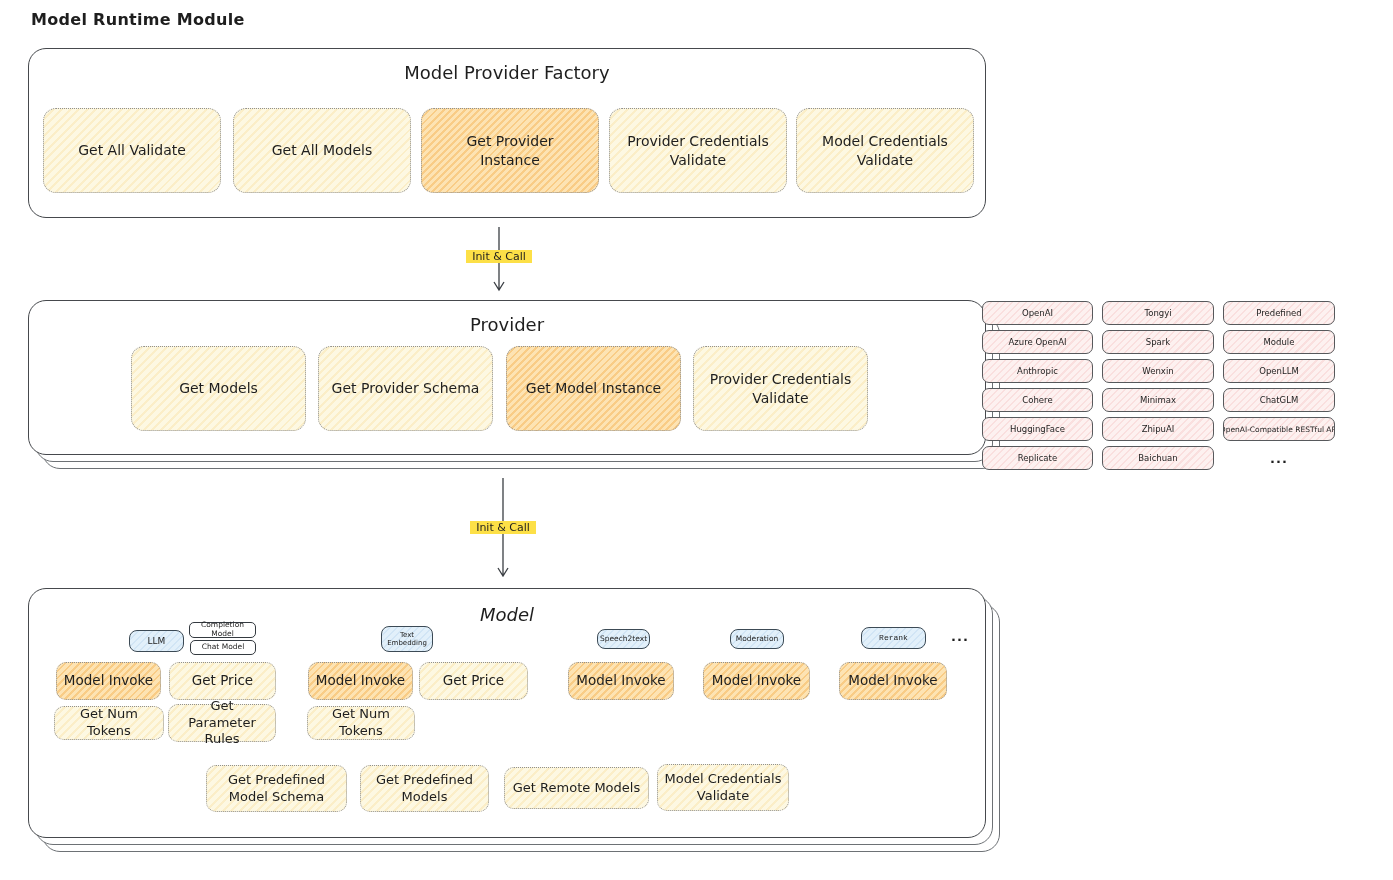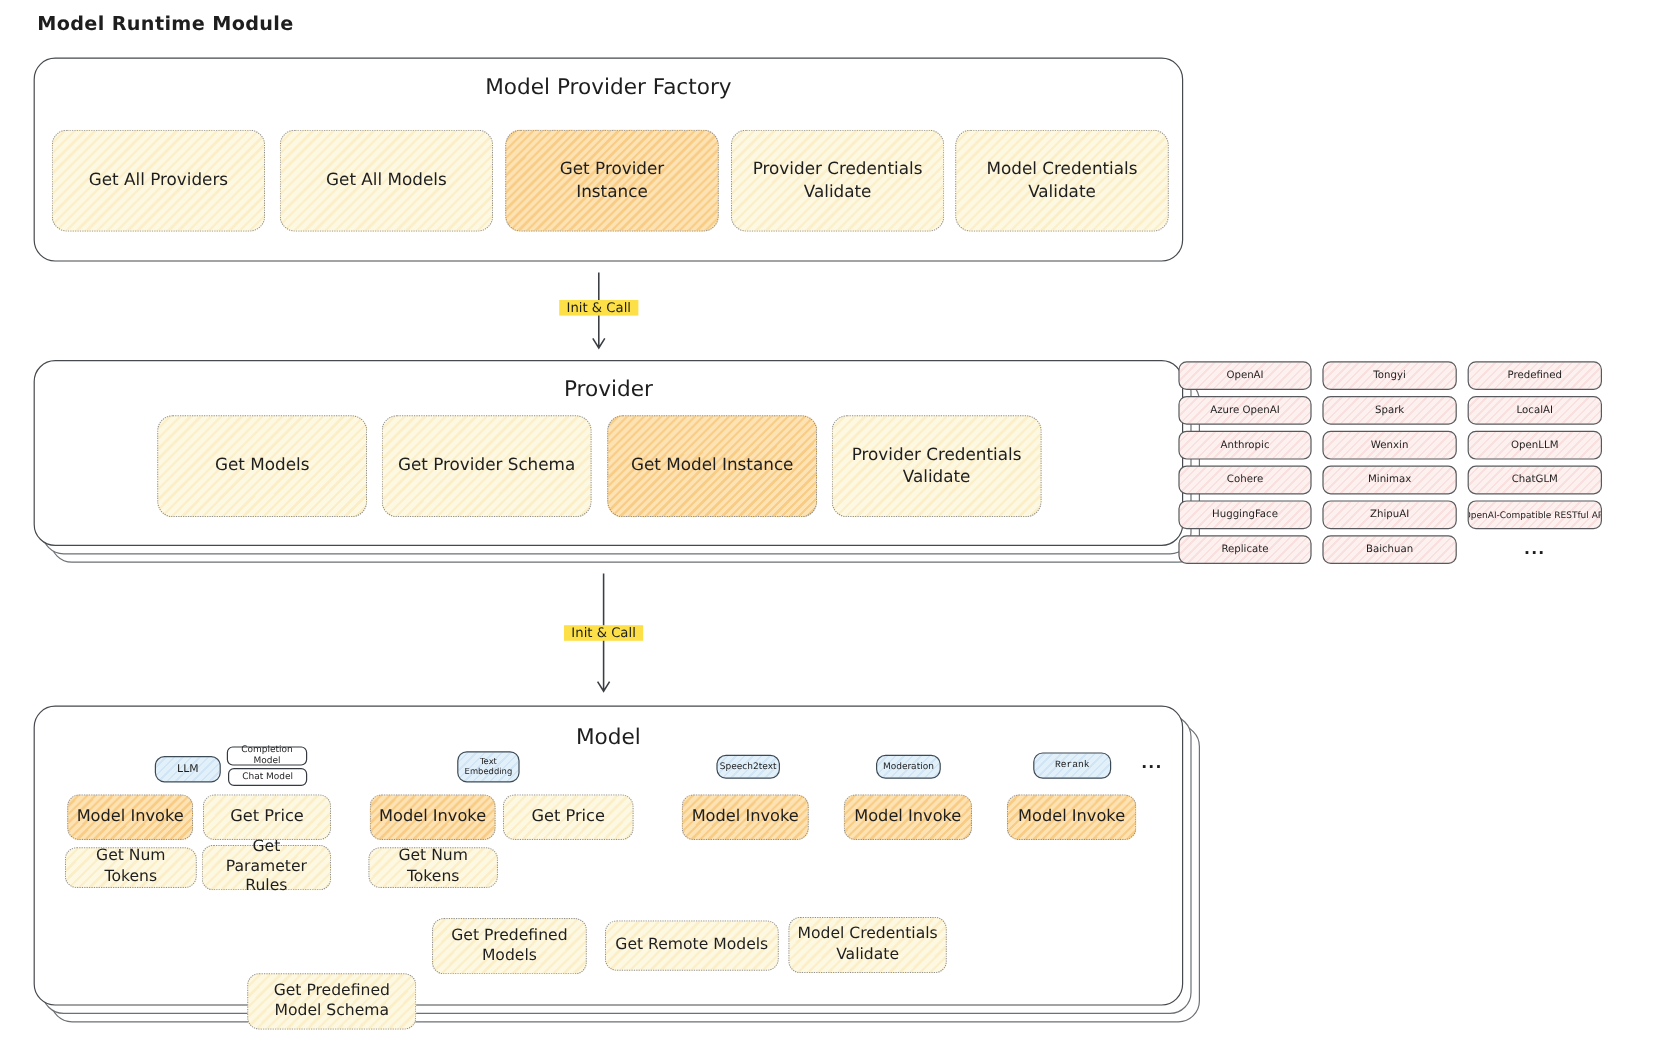--- a/index.html
+++ b/index.html
@@ -46,21 +46,21 @@
 </style>
 </head>
 <body>
 
 <div class="canvas">
 
   <div class="page-title">Model Runtime Module</div>
 
   <div class="box" style="left:28px; top:48px; width:958px; height:170px;">
     <div class="box-title">Model Provider Factory</div>
-    <div class="node" style="left:14px;  top:59px; width:178px; height:85px;">Get All Providers</div>
+    <div class="node" style="left:14px;  top:59px; width:178px; height:85px;">Get All Validate</div>
     <div class="node" style="left:204px; top:59px; width:178px; height:85px;">Get All Models</div>
     <div class="node hl narrow" style="left:392px; top:59px; width:178px; height:85px;">Get Provider Instance</div>
     <div class="node" style="left:580px; top:59px; width:178px; height:85px;">Provider Credentials Validate</div>
     <div class="node" style="left:767px; top:59px; width:178px; height:85px;">Model Credentials Validate</div>
   </div>
 
   <svg class="arrow" style="left:491px; top:226px;" width="16" height="72">
     <path d="M8 1 V64 M3 56 L8 64 L13 56"></path>
   </svg>
   <div class="arrow-label" style="left:466px; top:250px; width:66px;">Init &amp; Call</div>
@@ -76,21 +76,21 @@
   </div>
 
   <svg class="arrow" style="left:495px; top:477px;" width="16" height="107">
     <path d="M8 1 V99 M3 91 L8 99 L13 91"></path>
   </svg>
   <div class="arrow-label" style="left:470px; top:521px; width:66px;">Init &amp; Call</div>
 
   <div class="stack" style="left:42px; top:604px; width:958px; height:248px;"></div>
   <div class="stack" style="left:35px; top:596px; width:958px; height:249px;"></div>
   <div class="box" style="left:28px; top:588px; width:958px; height:250px;">
-    <div class="box-title" style="top:15px;">Model</div>
+    <div class="box-title" style="top:15px;font-style:italic;">Model</div>
 
     <div class="tab" style="left:100px; top:41px; width:55px; height:22px; font-size:9px;">LLM</div>
     <div class="tab white" style="left:160px; top:33px; width:67px; height:16px; font-size:7.5px;">Completion Model</div>
     <div class="tab white" style="left:161px; top:51px; width:66px; height:15px; font-size:7.5px;">Chat Model</div>
     <div class="tab" style="left:352px; top:37px; width:52px; height:26px; font-size:7px; padding:0 6px;">Text Embedding</div>
     <div class="tab" style="left:568px; top:40px; width:53px; height:20px; font-size:7.5px;">Speech2text</div>
     <div class="tab" style="left:701px; top:40px; width:54px; height:20px; font-size:7.5px;">Moderation</div>
     <div class="tab" style="left:832px; top:38px; width:65px; height:22px; font-size:8px;font-family:Liberation Mono, monospace;">Rerank</div>
     <div class="dots" style="left:922px; top:40px;">...</div>
 
@@ -99,33 +99,33 @@
     <div class="node hl sm" style="left:279px; top:73px; width:105px; height:38px;">Model Invoke</div>
     <div class="node sm" style="left:390px; top:73px; width:109px; height:38px;">Get Price</div>
     <div class="node hl sm" style="left:539px; top:73px; width:106px; height:38px;">Model Invoke</div>
     <div class="node hl sm" style="left:674px; top:73px; width:107px; height:38px;">Model Invoke</div>
     <div class="node hl sm" style="left:810px; top:73px; width:108px; height:38px;">Model Invoke</div>
 
     <div class="node sm2" style="left:25px;  top:117px; width:110px; height:34px;">Get Num Tokens</div>
     <div class="node sm2" style="left:139px; top:115px; width:108px; height:38px;">Get Parameter Rules</div>
     <div class="node sm2" style="left:278px; top:117px; width:108px; height:34px;">Get Num Tokens</div>
 
-    <div class="node sm2" style="left:177px; top:176px; width:141px; height:47px;margin-top:46px;">Get Predefined Model Schema</div>
+    <div class="node sm2" style="left:177px; top:176px; width:141px; height:47px;">Get Predefined Model Schema</div>
     <div class="node sm2" style="left:331px; top:176px; width:129px; height:47px;">Get Predefined Models</div>
     <div class="node sm2" style="left:475px; top:178px; width:145px; height:42px;">Get Remote Models</div>
     <div class="node sm2" style="left:628px; top:175px; width:132px; height:47px;">Model Credentials Validate</div>
   </div>
 
   <div class="pgrid">
     <div class="pcell">OpenAI</div>
     <div class="pcell">Tongyi</div>
     <div class="pcell">Predefined</div>
     <div class="pcell">Azure OpenAI</div>
     <div class="pcell">Spark</div>
-    <div class="pcell">LocalAI</div>
+    <div class="pcell">Module</div>
     <div class="pcell">Anthropic</div>
     <div class="pcell">Wenxin</div>
     <div class="pcell">OpenLLM</div>
     <div class="pcell">Cohere</div>
     <div class="pcell">Minimax</div>
     <div class="pcell">ChatGLM</div>
     <div class="pcell">HuggingFace</div>
     <div class="pcell">ZhipuAI</div>
     <div class="pcell long">OpenAI-Compatible RESTful API</div>
     <div class="pcell">Replicate</div>

